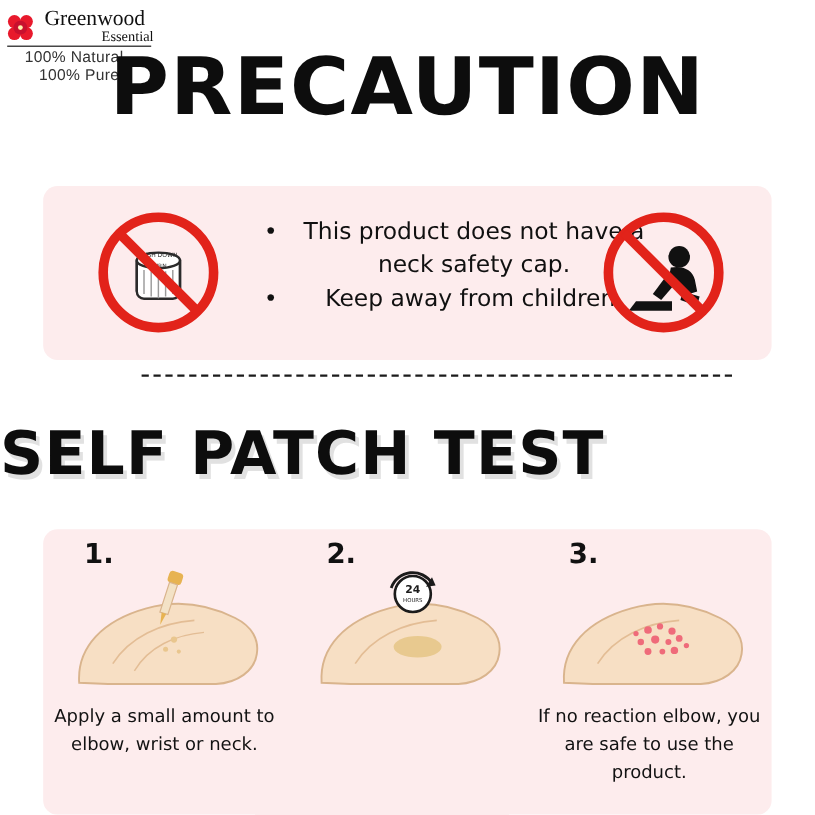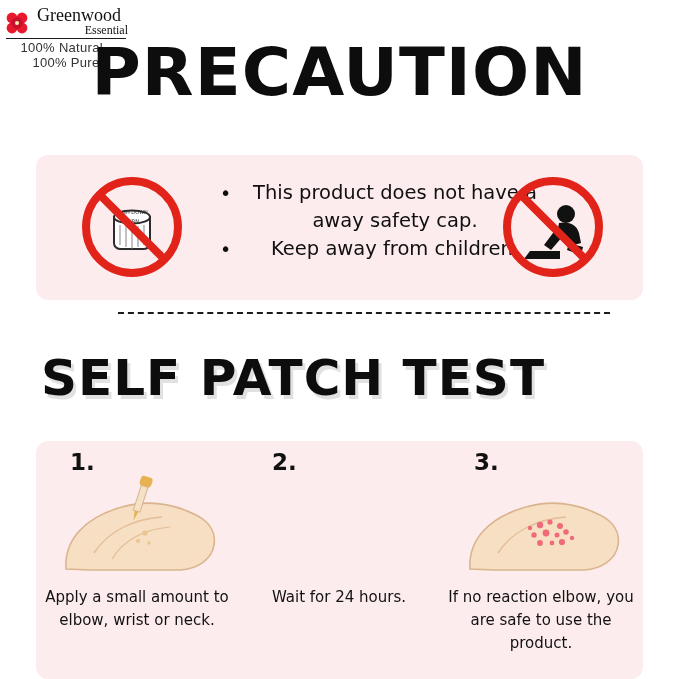--- a/index.html
+++ b/index.html
@@ -74,21 +74,21 @@
     font-size: 66px;
     letter-spacing: 1px;
     color: #0d0d0d;
     transform: scaleX(1.02);
   }
   .title-patch {
     position: absolute;
     top: 349px;
     left: 0;
     width: 545px;
-    text-align: right;
+    text-align: left;
     font-family: "DejaVu Sans", sans-serif;
     font-weight: bold;
     font-size: 50px;
     letter-spacing: 1px;
     color: #0d0d0d;
     text-shadow: 3px 4px 0 rgba(200,200,200,0.55);
   }
 
   
   .precaution-panel {
@@ -248,21 +248,21 @@
     </svg>
   </div>
 
   <div class="precaution-text">
     <div class="bullet-line">
       <span class="dot">•</span>
       <span class="txt">This product does not have a</span>
     </div>
     <div class="bullet-line">
       <span class="dot"></span>
-      <span class="txt">away safety cap.</span>
+      <span class="txt">neck safety cap.</span>
     </div>
     <div class="bullet-line">
       <span class="dot">•</span>
       <span class="txt">Keep away from children.</span>
     </div>
   </div>
 
   <div class="no-child-icon">
     <svg viewBox="0 0 108 108" width="108" height="108" aria-hidden="true">
       <g fill="#111111" transform="translate(26,30)">
@@ -299,21 +299,34 @@
         <circle cx="95" cy="60" r="2.6" fill="#e9c68e"></circle>
         <circle cx="88" cy="68" r="2.1" fill="#e9c68e"></circle>
         <circle cx="99" cy="70" r="1.7" fill="#e9c68e"></circle>
       </svg>
     </div>
     <div class="step-cap">Apply a small amount  to elbow, wrist or neck.</div>
   </div>
 
   <div class="step step-2">
     <div class="step-num">2.</div>
-    <div class="step-cap">Wait for 24 hours.</div>
+    <div class="step-art">
+      <svg viewBox="0 0 176 102" width="176" height="102" aria-hidden="true">
+        <path d="M16 96 C14 66 36 44 72 34 C96 27 122 30 146 42 C160 49 166 60 164 72 C162 86 148 96 130 97 L40 97 Z" fill="#f7dfc4" stroke="#d9b48d" stroke-width="1.6"></path>
+        <path d="M44 80 C58 58 84 46 112 44" fill="none" stroke="#e3bd95" stroke-width="1.4"></path>
+        <ellipse cx="96" cy="66" rx="20" ry="9" fill="#e8c98f"></ellipse>
+        <g transform="translate(70,0)">
+          <circle cx="22" cy="22" r="15" fill="#ffffff" stroke="#1b1b1b" stroke-width="2.2"></circle>
+          <text x="22" y="21" font-family="DejaVu Sans, sans-serif" font-weight="bold" font-size="9" fill="#1b1b1b" text-anchor="middle">24</text>
+          <text x="22" y="29" font-family="DejaVu Sans, sans-serif" font-size="4.5" fill="#1b1b1b" text-anchor="middle">HOURS</text>
+          <path d="M4 17 A19 19 0 0 1 38 13" fill="none" stroke="#1b1b1b" stroke-width="2.4"></path>
+          <path d="M38 8 l3 7 -8 1 z" fill="#1b1b1b"></path>
+        </g>
+      </svg>
+    </div>
   </div>
 
   <div class="step step-3">
     <div class="step-num">3.</div>
     <div class="step-art">
       <svg viewBox="0 0 176 102" width="176" height="102" aria-hidden="true">
         <path d="M16 96 C14 66 36 44 72 34 C96 27 122 30 146 42 C160 49 166 60 164 72 C162 86 148 96 130 97 L40 97 Z" fill="#f7dfc4" stroke="#d9b48d" stroke-width="1.6"></path>
         <path d="M44 80 C58 58 84 46 112 44" fill="none" stroke="#e3bd95" stroke-width="1.4"></path>
         <g fill="#ef6b7a">
           <circle cx="86" cy="52" r="3.2"></circle>

